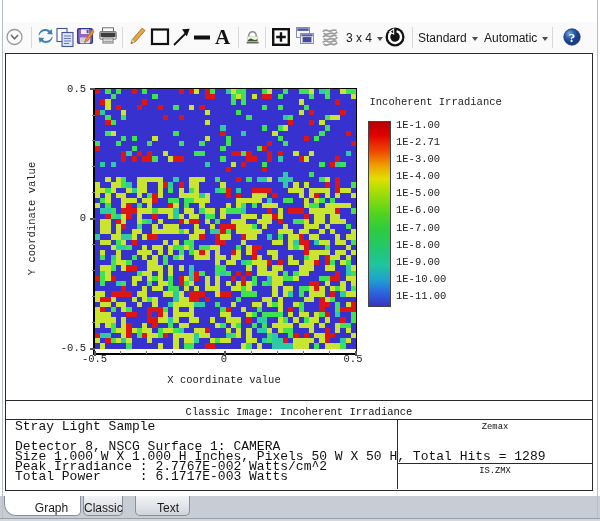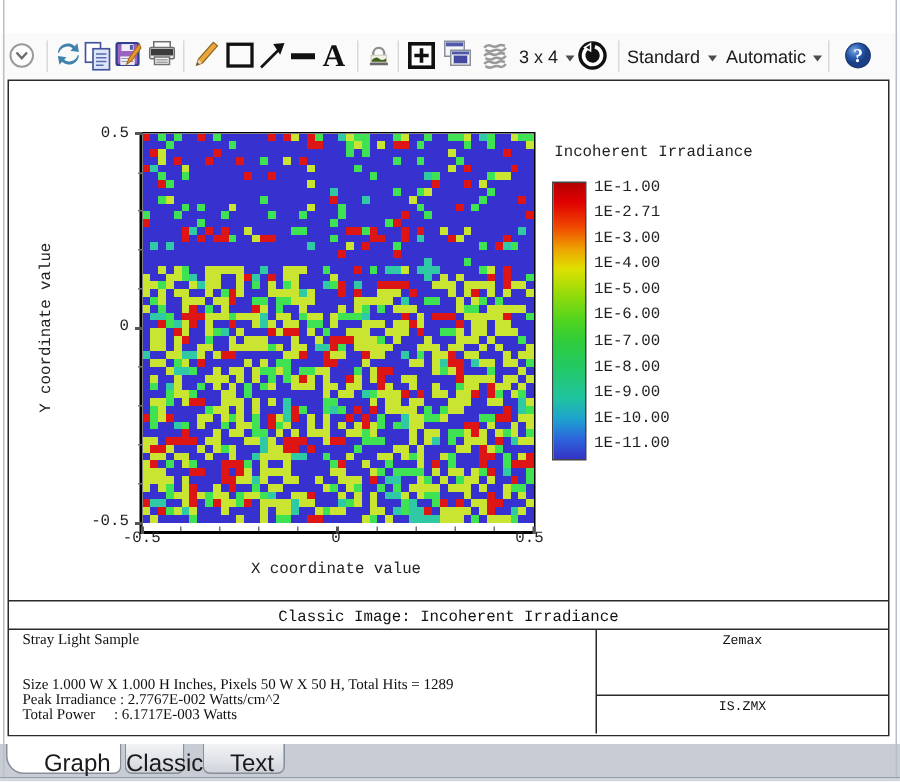--- a/index.html
+++ b/index.html
@@ -22,27 +22,27 @@
 #plot{position:absolute;left:0;top:0;width:586px;height:346px}
 #det{position:absolute;left:86.5px;top:34px;border:1px solid #000;border-left-width:2px;border-bottom-width:2px}
 .axlab{position:absolute;font-family:"Liberation Mono",monospace;font-size:10.5px;color:#222;white-space:pre;line-height:11px}
 #legbar{position:absolute;left:362px;top:67px;width:23px;height:186px;border:1px solid #444;
  background:linear-gradient(180deg,#b40000 0%,#e00000 7%,#f04800 16%,#eda400 24%,#dfe000 31%,#9fdc08 39%,#4fd41f 50%,#2ecc3e 58%,#22c86a 68%,#1fc4a0 78%,#1f9fd0 86%,#2d62dc 93%,#3434c4 100%)}
 .lb{position:absolute;left:390px;font-family:"Liberation Mono",monospace;font-size:10.5px;color:#222;height:11px;line-height:11px}
 #caption{position:absolute;left:0;top:346px;width:586px;height:20px;border-top:1px solid #2a2a2a;border-bottom:1px solid #2a2a2a;
  text-align:center;font-family:"Liberation Mono",monospace;font-size:10.5px;color:#111;line-height:17px;padding-top:3px}
 #tpanel{position:absolute;left:0;top:366px;width:586px;height:69px}
 #tpleft{position:absolute;left:0;top:0;width:392px;height:69px;border-right:1px solid #2a2a2a}
-.tl{position:absolute;left:9px;font-family:Liberation Serif, serif;font-size:10px;color:#111;white-space:pre;line-height:9px}
+.tl{position:absolute;left:9px;font-family:Liberation Mono, monospace;font-size:13px;color:#111;white-space:pre;line-height:9px}
 #tpright{position:absolute;left:392px;top:0;width:194px;height:69px}
 .tr{position:absolute;width:194px;text-align:center;font-family:"Liberation Mono",monospace;font-size:8.8px;color:#111;line-height:9px}
 #tprdiv{position:absolute;left:392px;top:43.3px;width:194px;height:1px;background:#2a2a2a}
 #tabzone{position:absolute;left:0;top:496px;width:600px;height:22px;background:#c8ccd5}
 .tab{position:absolute;top:0;height:20px;border:1px solid #898f9a;border-top:none;
- border-radius:0 0 5px 5px;font-size:16px;color:#1a1a1a;text-align:center;
+ border-radius:0 0 5px 5px;font-size:12px;color:#1a1a1a;text-align:center;
  background:linear-gradient(180deg,#f2f3f5 0%,#dfe2e7 60%,#cfd3da 100%)}
 #tabGraph{left:4px;width:77px;background:#fff;border-radius:0 0 5px 12px;z-index:2}
 .tab span{display:inline-block;margin-top:5px}
 #whitegap{position:absolute;left:3px;top:491px;width:595px;height:5px;background:#fff}
 </style></head>
 <body>
 <div id="win">
 
   <div id="toolbar">
     <svg width="598" height="31" viewBox="0 0 598 31">
@@ -186,20 +186,21 @@
         <div class="lb" style="top:168.6px">1E-7.00</div>
         <div class="lb" style="top:185.8px">1E-8.00</div>
         <div class="lb" style="top:202.9px">1E-9.00</div>
         <div class="lb" style="top:220.1px">1E-10.00</div>
         <div class="lb" style="top:237.2px">1E-11.00</div>
     </div>
     <div id="caption">Classic Image: Incoherent Irradiance</div>
     <div id="tpanel">
       <div id="tpleft">
         <div class="tl" style="top:2px">Stray Light Sample</div>
+        <div class="tl" style="top:22px">Detector 8, NSCG Surface 1: CAMERA</div>
         <div class="tl" style="top:32px">Size 1.000 W X 1.000 H Inches, Pixels 50 W X 50 H, Total Hits = 1289</div>
         <div class="tl" style="top:42px">Peak Irradiance : 2.7767E-002 Watts/cm^2</div>
         <div class="tl" style="top:52px">Total Power     : 6.1717E-003 Watts</div>
       </div>
       <div id="tpright">
         <div class="tr" style="top:3px">Zemax</div>
         <div class="tr" style="top:46.5px">IS.ZMX</div>
       </div>
       <div id="tprdiv"></div>
     </div>

